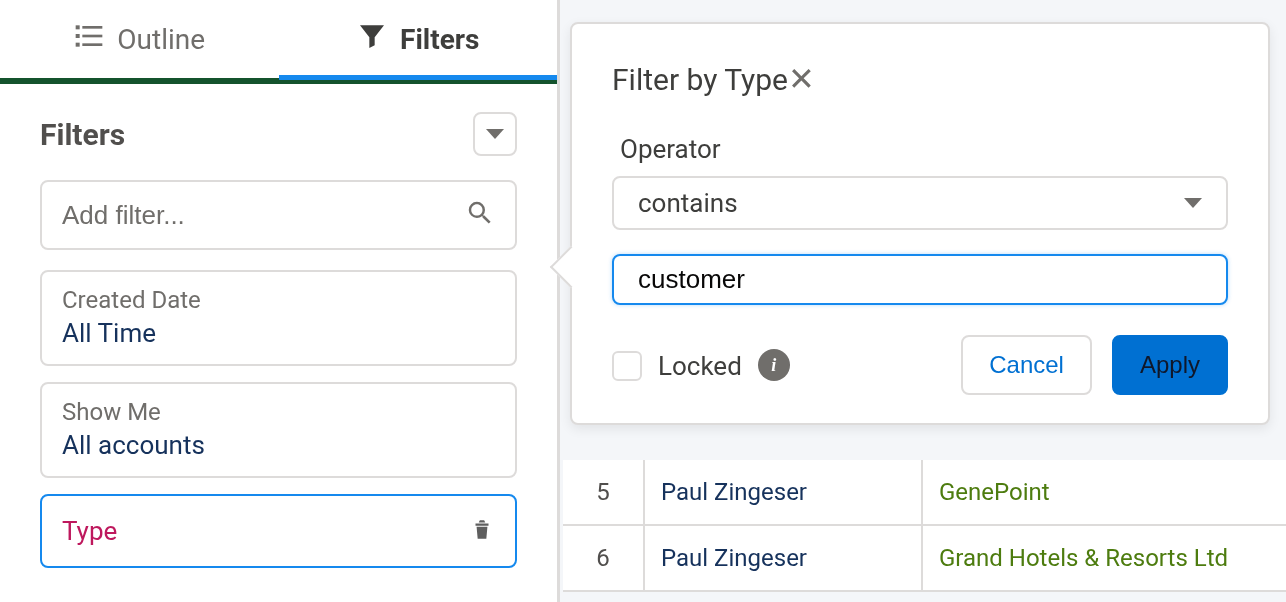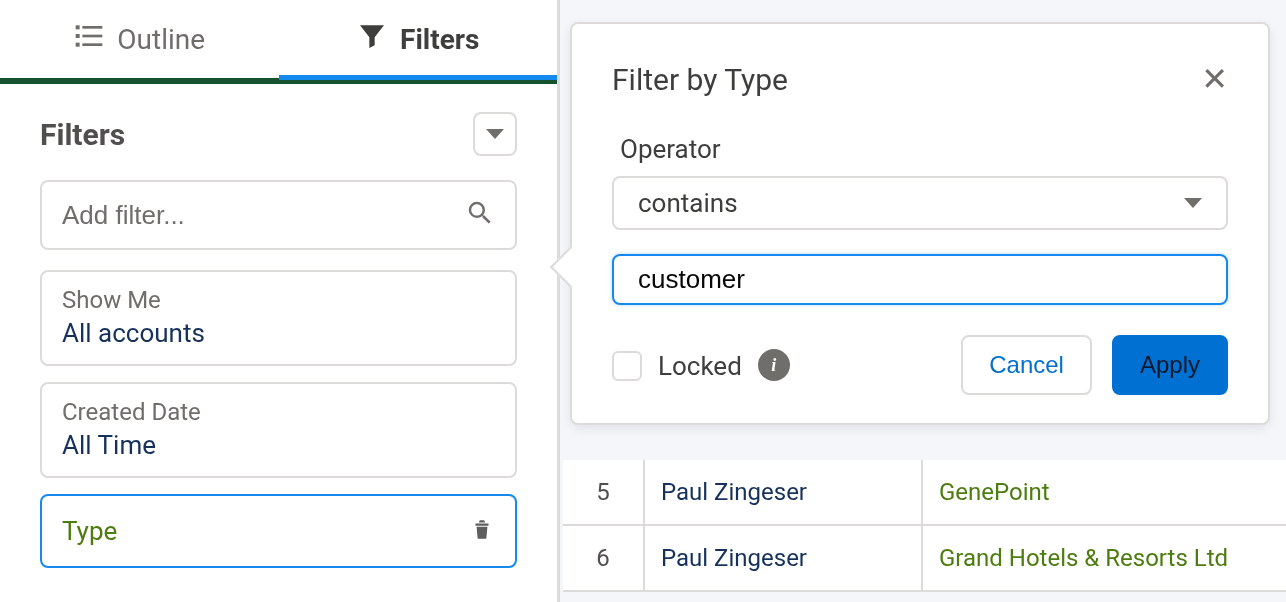--- a/index.html
+++ b/index.html
@@ -124,21 +124,21 @@
     }
     .filter-block.type-active {
       border: 2px solid #1589ee;
       display: flex;
       align-items: center;
       justify-content: space-between;
       padding: 20px 20px;
     }
     .type-label {
       font-size: 26px;
-      color: #4d7c0f;
+      color: #be185d;
     }
     .trash-icon svg {
       width: 26px;
       height: 26px;
       fill: #5e5e5e;
     }
     .popover {
       position: absolute;
       left: 570px;
       top: 22px;
@@ -156,21 +156,20 @@
       top: 228px;
       width: 28px;
       height: 28px;
       background: #fff;
       border-left: 2px solid #dddbda;
       border-bottom: 2px solid #dddbda;
       transform: rotate(45deg);
     }
     .popover-header {
       display: flex;
-      justify-content: space-between;
       align-items: center;
       margin-bottom: 36px;
     }
     .popover-title {
       font-size: 30px;
       color: #3e3e3c;
       font-weight: 400;
     }
     .close-btn {
       cursor: pointer;
@@ -356,27 +355,27 @@
     <div class="add-filter-row">
       <input type="text" placeholder="Add filter..." style="">
       <span class="search-icon">
         <svg viewBox="0 0 24 24">
             <path d="M15.5 14h-.79l-.28-.27A6.471 6.471 0 0 0 16 9.5 6.5 6.5 0 1 0 9.5 16c1.61 0 3.09-.59 4.23-1.57l.27.28v.79l5 4.99L20.49 19l-4.99-5zm-6 0C7.01 14 5 11.99 5 9.5S7.01 5 9.5 5 14 7.01 14 9.5 11.99 14 9.5 14z"></path>
           </svg>
       </span>
     </div>
 
     <div class="filter-block">
+      <div class="filter-block-label">Created Date</div>
+      <div class="filter-block-value">All Time</div>
+    </div>
+
+    <div class="filter-block">
       <div class="filter-block-label">Show Me</div>
       <div class="filter-block-value">All accounts</div>
-    </div>
-
-    <div class="filter-block">
-      <div class="filter-block-label">Created Date</div>
-      <div class="filter-block-value">All Time</div>
     </div>
 
     <div class="filter-block type-active">
       <span class="type-label">Type</span>
       <span class="trash-icon">
         <svg viewBox="0 0 24 24">
             <path d="M6 7h12v2H6V7zm1 3h10l-1 11H8L7 10zm3-6h4l1 2H9l1-2z"></path>
           </svg>
       </span>
     </div>

